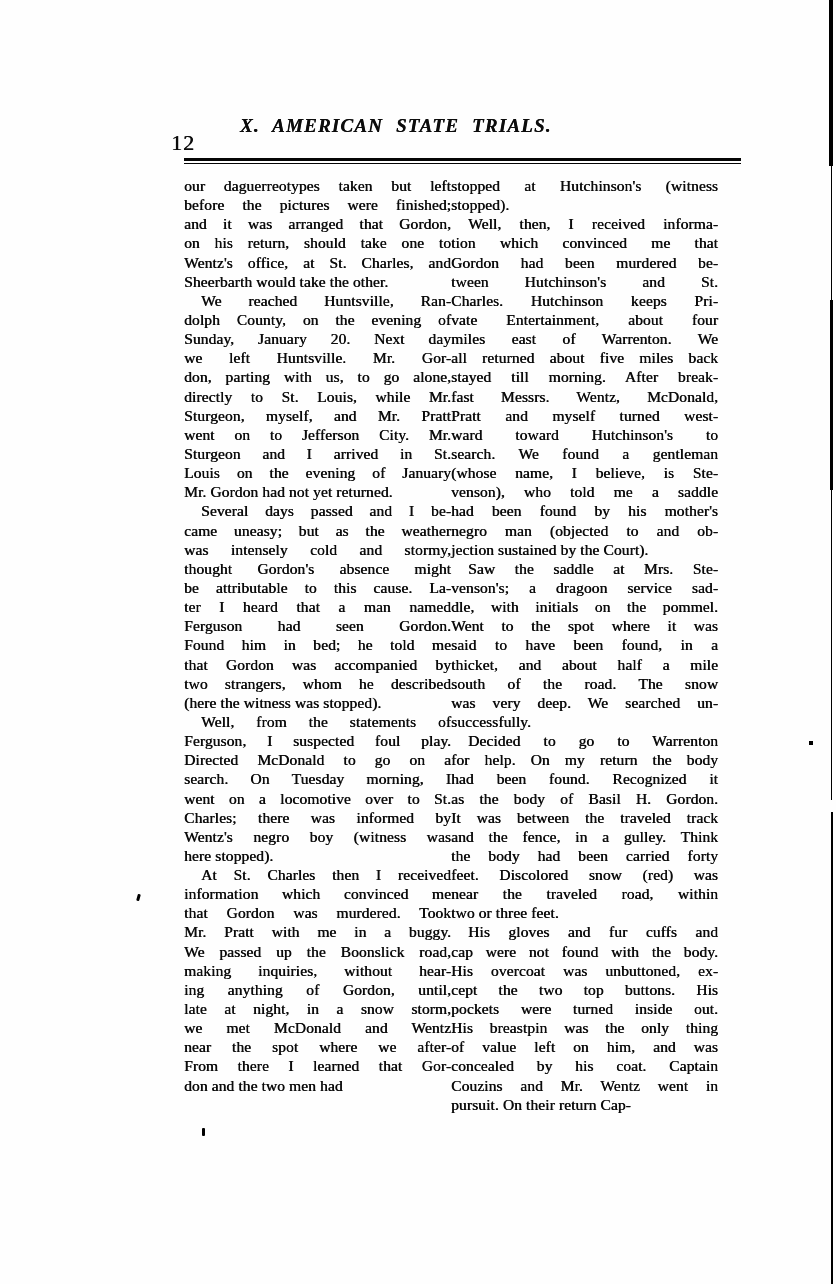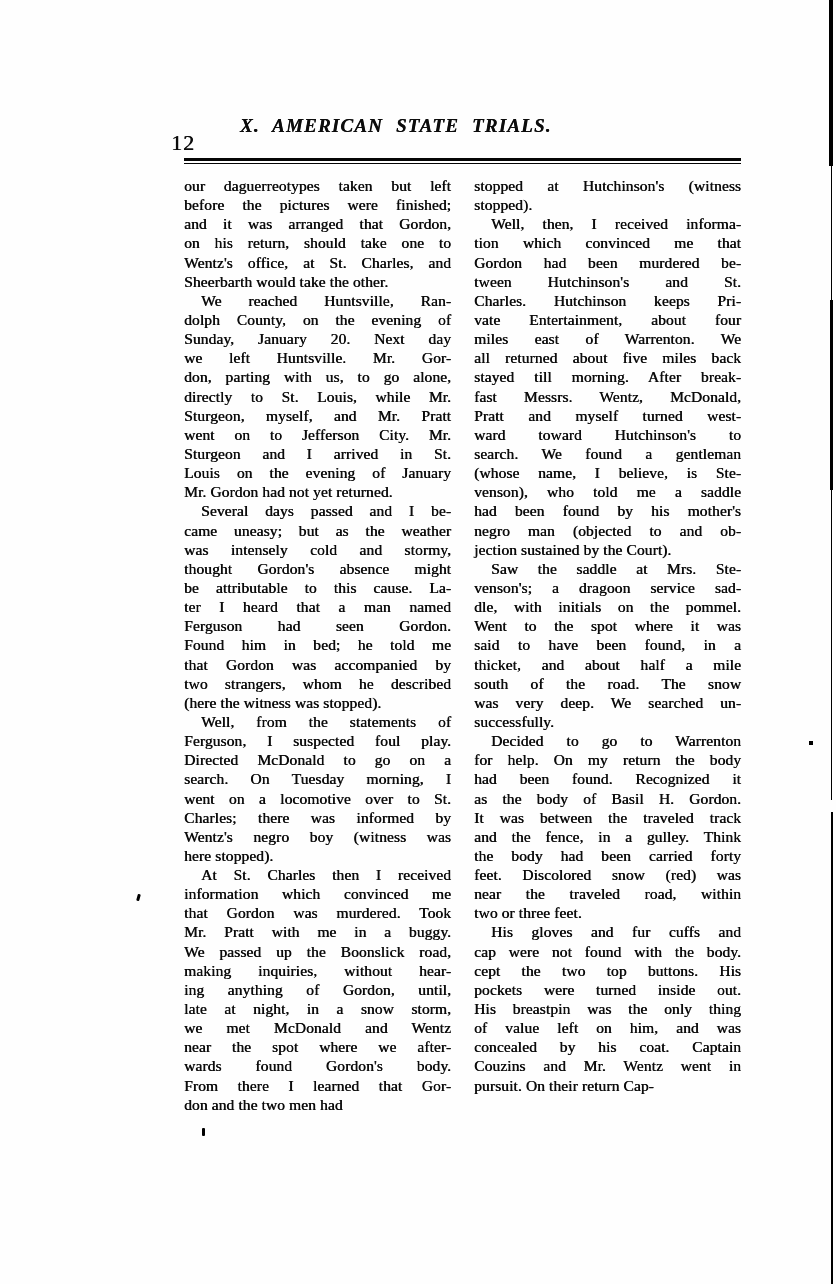--- a/index.html
+++ b/index.html
@@ -33,21 +33,21 @@
   }
   .header-rule {
     position: absolute; left: 184px; top: 158px; width: 557px;
     height: 2px;
     border-top: 3.5px solid #050505;
     border-bottom: 1.5px solid #050505;
   }
   
   .columns {
     position: absolute; left: 184px; top: 176px; width: 557px;
-    display: flex; gap: 23px;
+    display: flex; 
   }
   .col { width: 267px; }
   .line {
     height: 19.15px; line-height: 19.15px;
     font-size: 15.5px;
     text-align: justify; text-align-last: justify;
     letter-spacing: 0.1px;
     text-shadow: 0.45px 0 0 currentColor;
     white-space: nowrap;
     overflow: visible;
@@ -118,21 +118,20 @@
         <div class="line indent">At St. Charles then I received</div>
         <div class="line">information which convinced me</div>
         <div class="line">that Gordon was murdered. Took</div>
         <div class="line">Mr. Pratt with me in a buggy.</div>
         <div class="line">We passed up the Boonslick road,</div>
         <div class="line">making inquiries, without hear-</div>
         <div class="line">ing anything of Gordon, until,</div>
         <div class="line">late at night, in a snow storm,</div>
         <div class="line">we met McDonald and Wentz</div>
         <div class="line">near the spot where we after-</div>
-        <div class="line">wards found Gordon's body.</div>
         <div class="line">From there I learned that Gor-</div>
         <div class="line last">don and the two men had</div>
       </div>
     <div class="col">
         <div class="line">stopped at Hutchinson's (witness</div>
         <div class="line last">stopped).</div>
         <div class="line indent">Well, then, I received informa-</div>
         <div class="line">tion which convinced me that</div>
         <div class="line">Gordon had been murdered be-</div>
         <div class="line">tween Hutchinson's and St.</div>
@@ -164,20 +163,21 @@
         <div class="line">had been found.  Recognized it</div>
         <div class="line">as the body of Basil H. Gordon.</div>
         <div class="line">It was between the traveled track</div>
         <div class="line">and the fence, in a gulley.  Think</div>
         <div class="line">the body had been carried forty</div>
         <div class="line">feet.  Discolored snow (red) was</div>
         <div class="line">near the traveled road, within</div>
         <div class="line last">two or three feet.</div>
         <div class="line indent">His gloves and fur cuffs and</div>
         <div class="line">cap were not found with the body.</div>
+        <div class="line">His overcoat was unbuttoned, ex-</div>
         <div class="line">cept the two top buttons.  His</div>
         <div class="line">pockets were turned inside out.</div>
         <div class="line">His breastpin was the only thing</div>
         <div class="line">of value left on him, and was</div>
         <div class="line">concealed by his coat.  Captain</div>
         <div class="line">Couzins and Mr. Wentz went in</div>
         <div class="line last">pursuit.  On their return Cap-</div>
       </div>
   </div>
 

